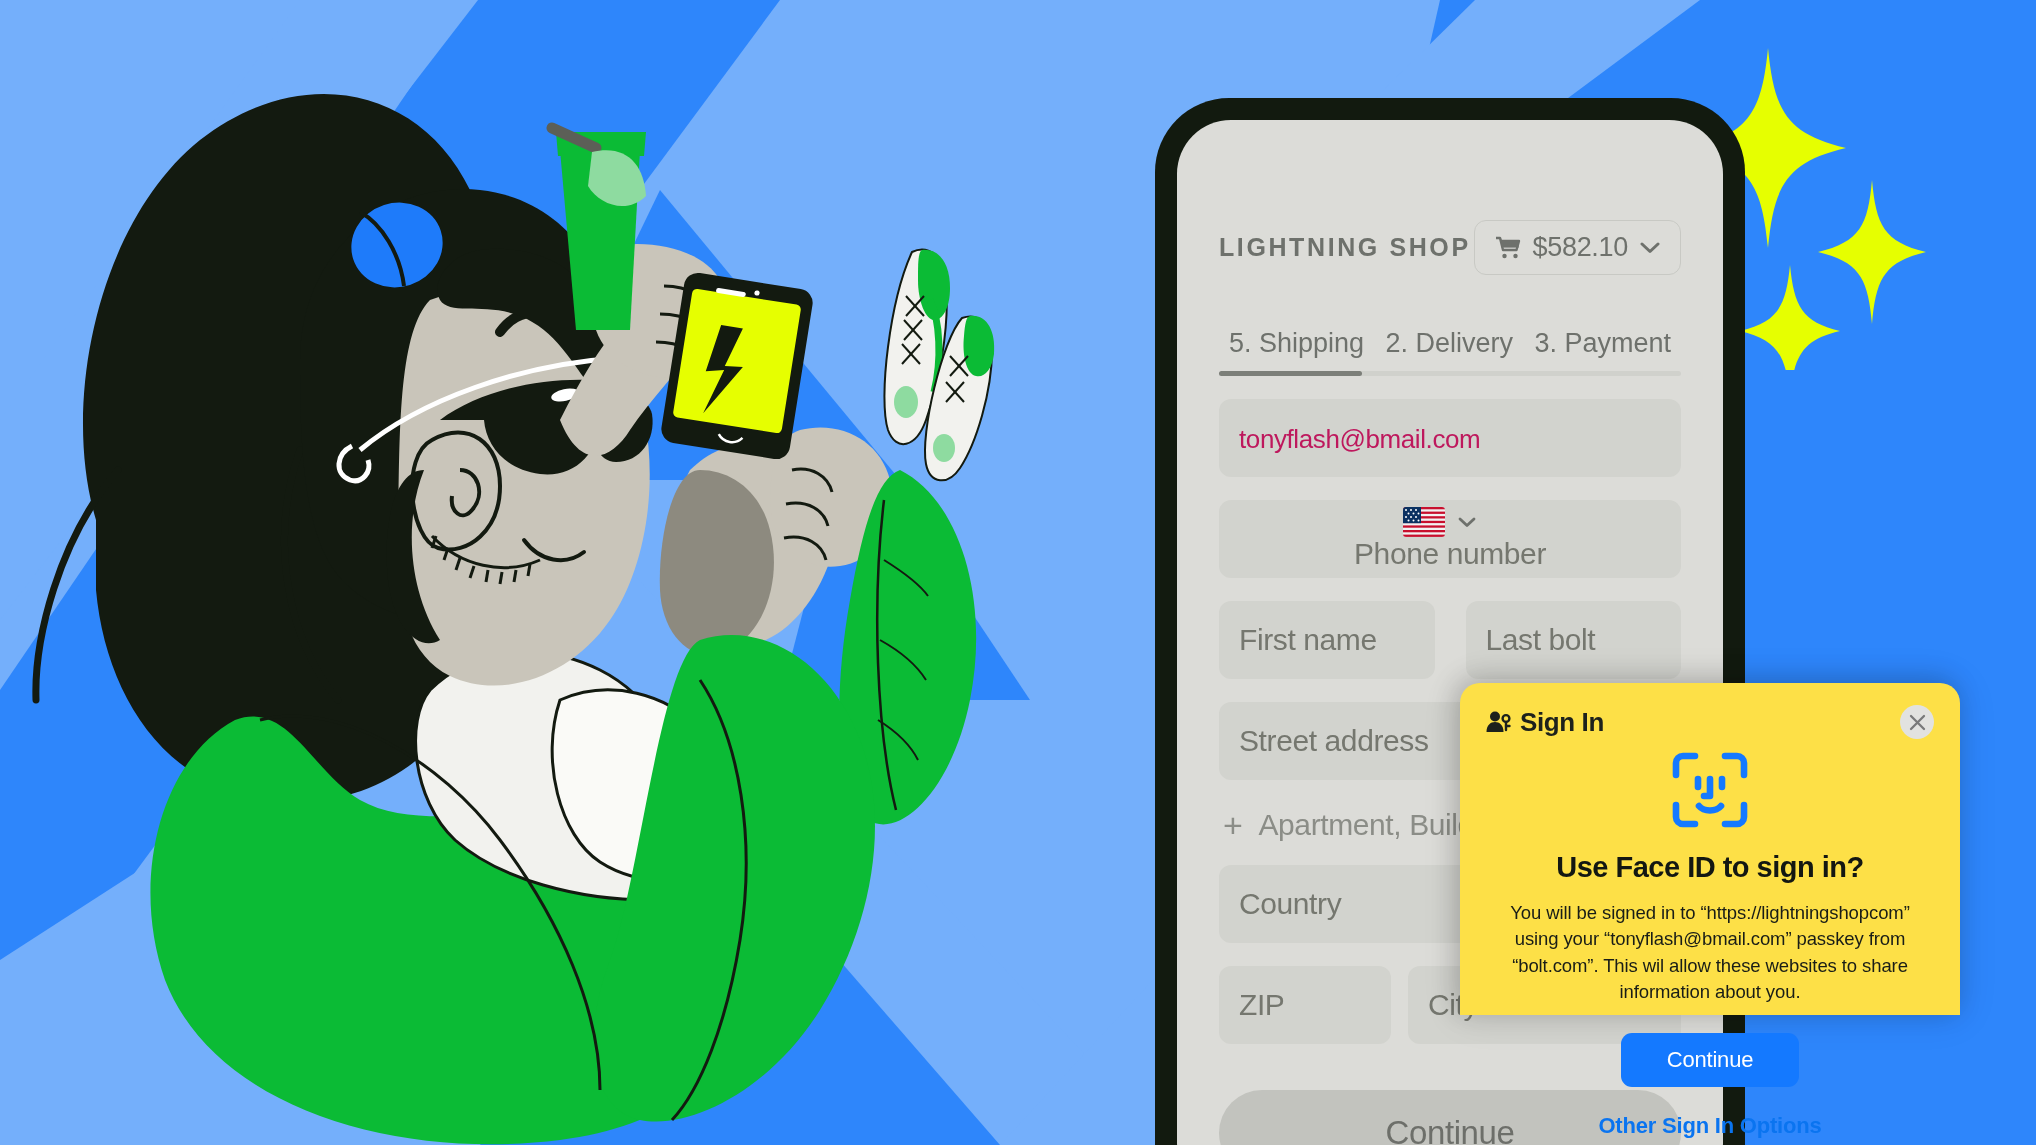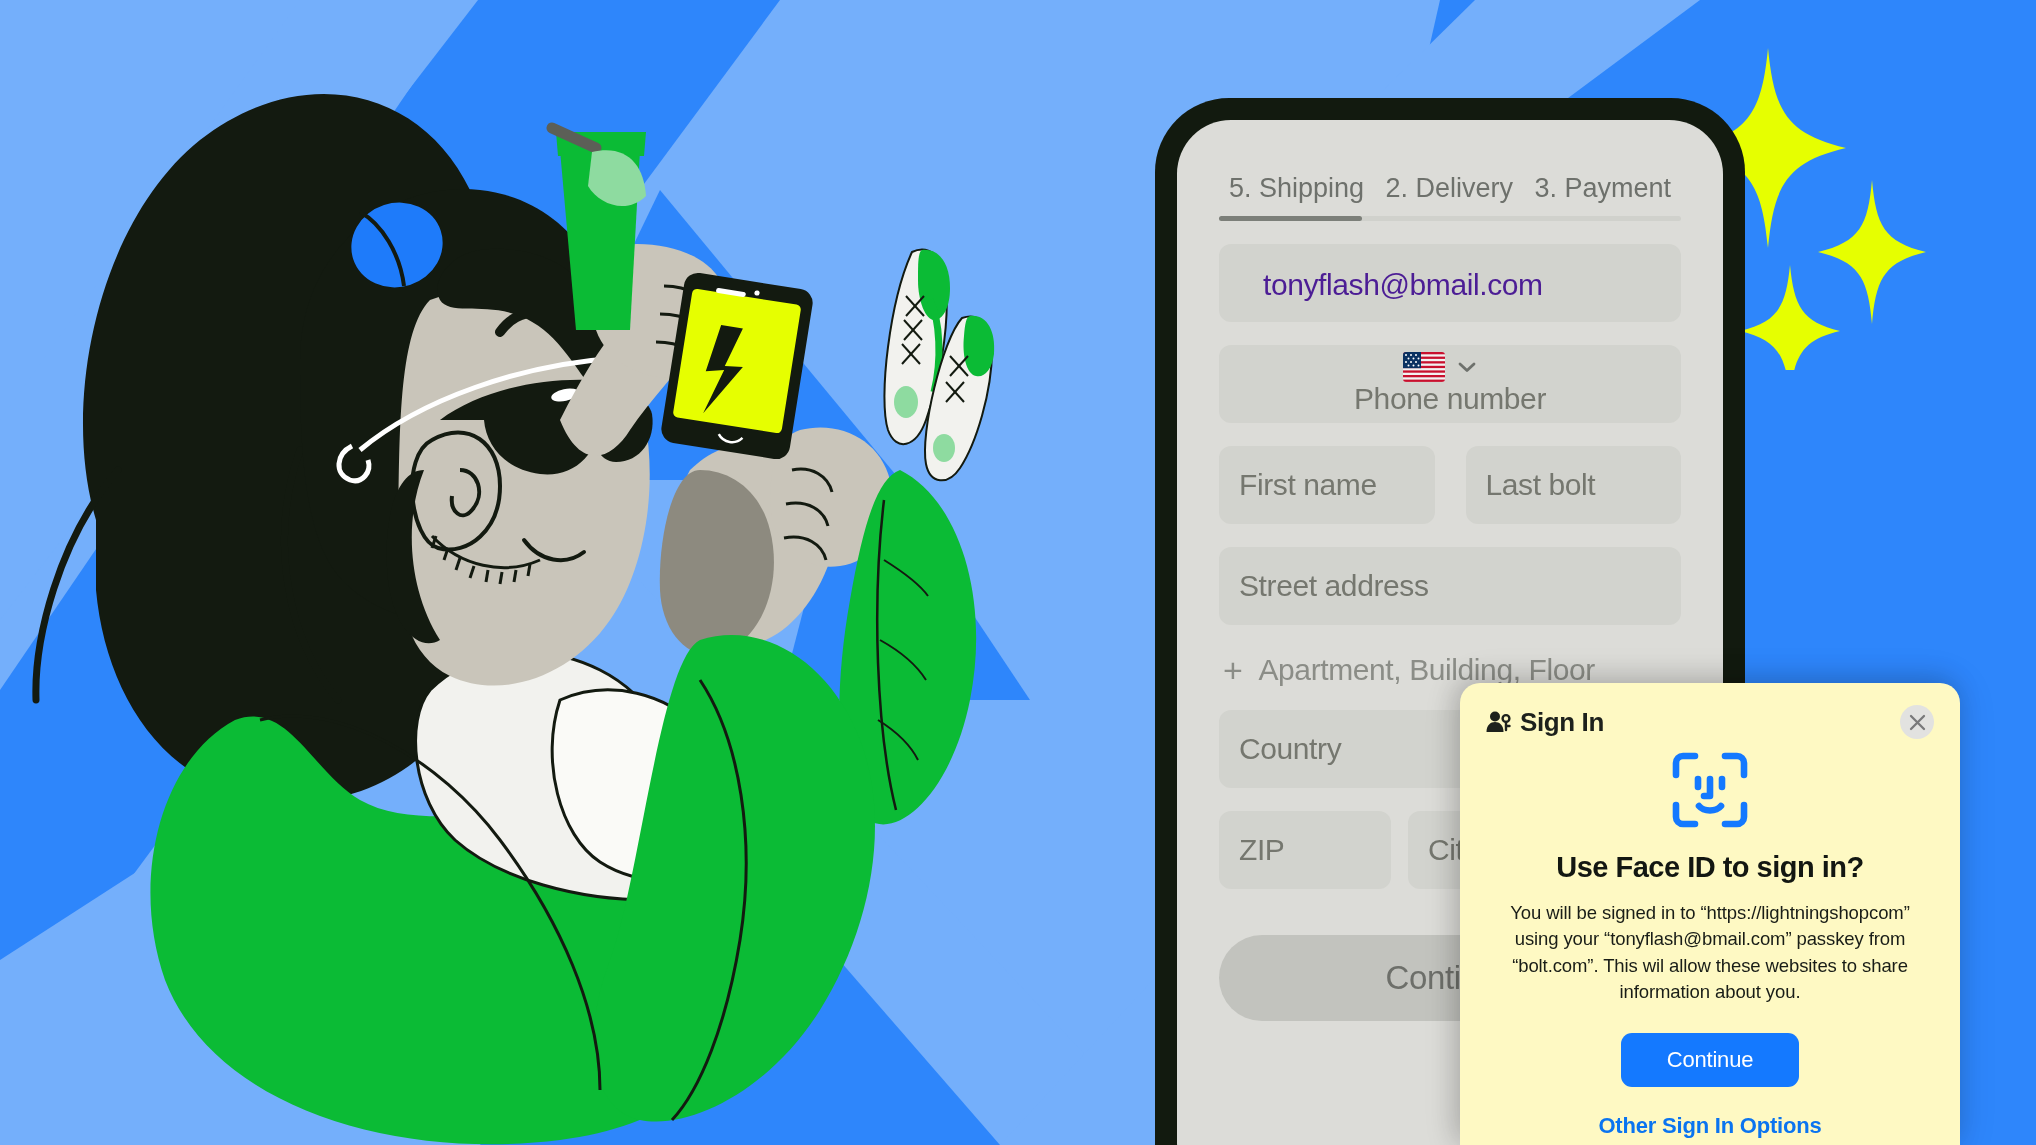--- a/index.html
+++ b/index.html
@@ -96,21 +96,21 @@
     background:#d2d3ce;
     border-radius:12px;
     margin-top:23px;
     padding:16px 20px;
     height:78px;
     display:flex;
     flex-direction:column;
     justify-content:center;
   }
   .field-label { font-size:20px; color:#83857f; font-weight:bold; letter-spacing:.2px; }
-  .field-value { font-size:30px; color:#4c1d95; margin-top:3px; letter-spacing:-.4px;margin-left:24px; }
+  .field-value { font-size:26px; color:#be185d; margin-top:3px; letter-spacing:-.4px; }
   .field-ph { font-size:30px; color:#75776f; letter-spacing:-.4px; }
 
   .field-phone {
     flex-direction:column; align-items:center; gap:0;
     height:78px;
   }
   .flag-box { display:flex; align-items:center; gap:13px; padding-right:22px; }
   .flag {
     width:42px; height:30px;
     border-radius:3px;
@@ -140,22 +140,22 @@
     border-radius:43px;
     background:#c2c3be;
     display:flex; align-items:center; justify-content:center;
     color:#6d6f6a; font-size:33px; letter-spacing:-.4px;
   }
 
   
   #faceid-dialog {
     position:absolute;
     left:1460px; top:683px;
-    width:500px; height:462px;
-    background:#fef9c3;
+    width:500px; height:332px;
+    background:#fde047;
     border-radius:20px 20px 0 0;
     box-shadow:-4px -4px 26px rgba(0,0,0,.18), 0 0 40px rgba(0,0,0,.10);
     padding:22px 26px 0 26px;
   }
   .dlg-head { display:flex; align-items:center; justify-content:space-between; }
   .dlg-title-wrap { display:flex; align-items:center; gap:8px; }
   .dlg-title { font-size:26px; font-weight:bold; color:#1d211c; letter-spacing:-.4px; }
   .dlg-close {
     width:34px; height:34px; border-radius:50%;
     background:#e2e2e0;
@@ -365,20 +365,35 @@
 
   <svg id="sparkles" viewBox="0 0 336 330">
     <path d="M68 8 C74 70 86 94 146 108 C86 122 74 146 68 208 C62 146 50 122 -10 108 C50 94 62 70 68 8 Z" fill="#E6FF00"></path>
     <path d="M172 140 C176 185 184 202 226 212 C184 222 176 239 172 284 C168 239 160 222 118 212 C160 202 168 185 172 140 Z" fill="#E6FF00"></path>
     <path d="M90 225 C94 266 102 282 140 291 C102 300 94 316 90 357 C86 316 78 300 40 291 C78 282 86 266 90 225 Z" fill="#E6FF00"></path>
   </svg>
 
   <div id="phone">
     <div id="phone-screen">
 
+      <div class="screen-head">
+        <div class="shop-title">LIGHTNING SHOP</div>
+        <div class="cart-pill">
+          <svg width="26" height="24" viewBox="0 0 26 24">
+            <path d="M1 2h4l1 3h18l-2.5 9H8L5 2" fill="none" stroke="#6e716c" stroke-width="2.4" stroke-linejoin="round"></path>
+            <rect x="6.6" y="4.6" width="17" height="7" fill="#6e716c"></rect>
+            <circle cx="9.5" cy="20" r="2.2" fill="#6e716c"></circle>
+            <circle cx="20.5" cy="20" r="2.2" fill="#6e716c"></circle>
+          </svg>
+          <span class="cart-amt">$582.10</span>
+          <svg width="20" height="12" viewBox="0 0 20 12">
+            <path d="M2 2 L10 9.5 L18 2" fill="none" stroke="#6e716c" stroke-width="3" stroke-linecap="round" stroke-linejoin="round"></path>
+          </svg>
+        </div>
+      </div>
 
       <div class="steps">
         <span>5. Shipping</span>
         <span>2. Delivery</span>
         <span>3. Payment</span>
       </div>
       <div class="step-underline"></div>
 
       <div class="field">
         <span class="field-value">tonyflash@bmail.com</span>

